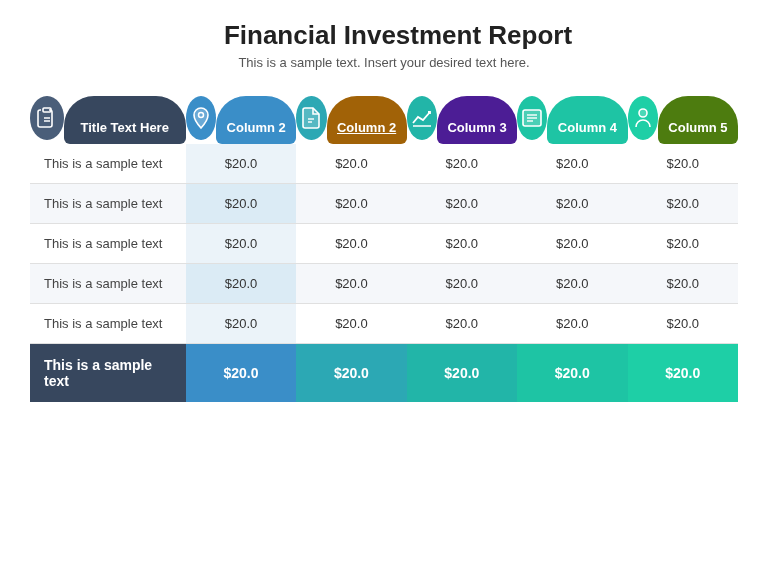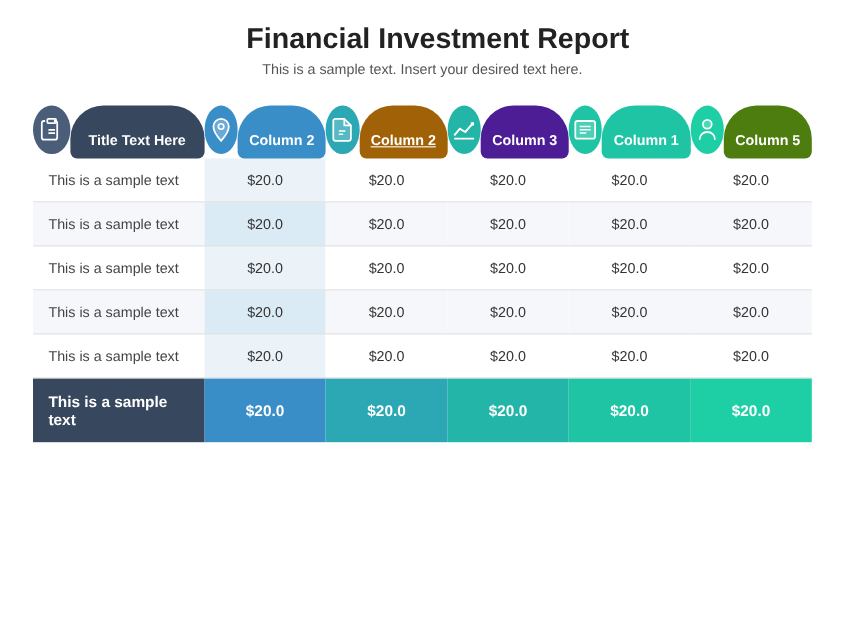--- a/index.html
+++ b/index.html
@@ -219,21 +219,21 @@
         <th class="data-col">
           <div class="th-wrapper">
             <div class="th-bubble col4-bubble">
               <svg class="icon-svg" viewBox="0 0 24 24">
                 <rect x="3" y="4" width="18" height="16" rx="2" stroke="#fff" stroke-width="1.6" fill="rgba(255,255,255,0.2)"></rect>
                 <line x1="7" y1="9" x2="17" y2="9" stroke="#fff" stroke-width="1.4"></line>
                 <line x1="7" y1="12" x2="17" y2="12" stroke="#fff" stroke-width="1.4"></line>
                 <line x1="7" y1="15" x2="13" y2="15" stroke="#fff" stroke-width="1.4"></line>
               </svg>
             </div>
-            <div class="th-label-box col4-bg">Column 1</div>
+            <div class="th-label-box col4-bg">Column 4</div>
           </div>
         </th>
 
         <th class="data-col">
           <div class="th-wrapper">
             <div class="th-bubble col5-bubble">
               <svg class="icon-svg" viewBox="0 0 24 24">
                 <circle cx="12" cy="7" r="4" stroke="#fff" stroke-width="1.6" fill="rgba(255,255,255,0.2)"></circle>
                 <path d="M5 21c0-4 3-7 7-7s7 3 7 7" stroke="#fff" stroke-width="1.6" fill="none"></path>
               </svg>

